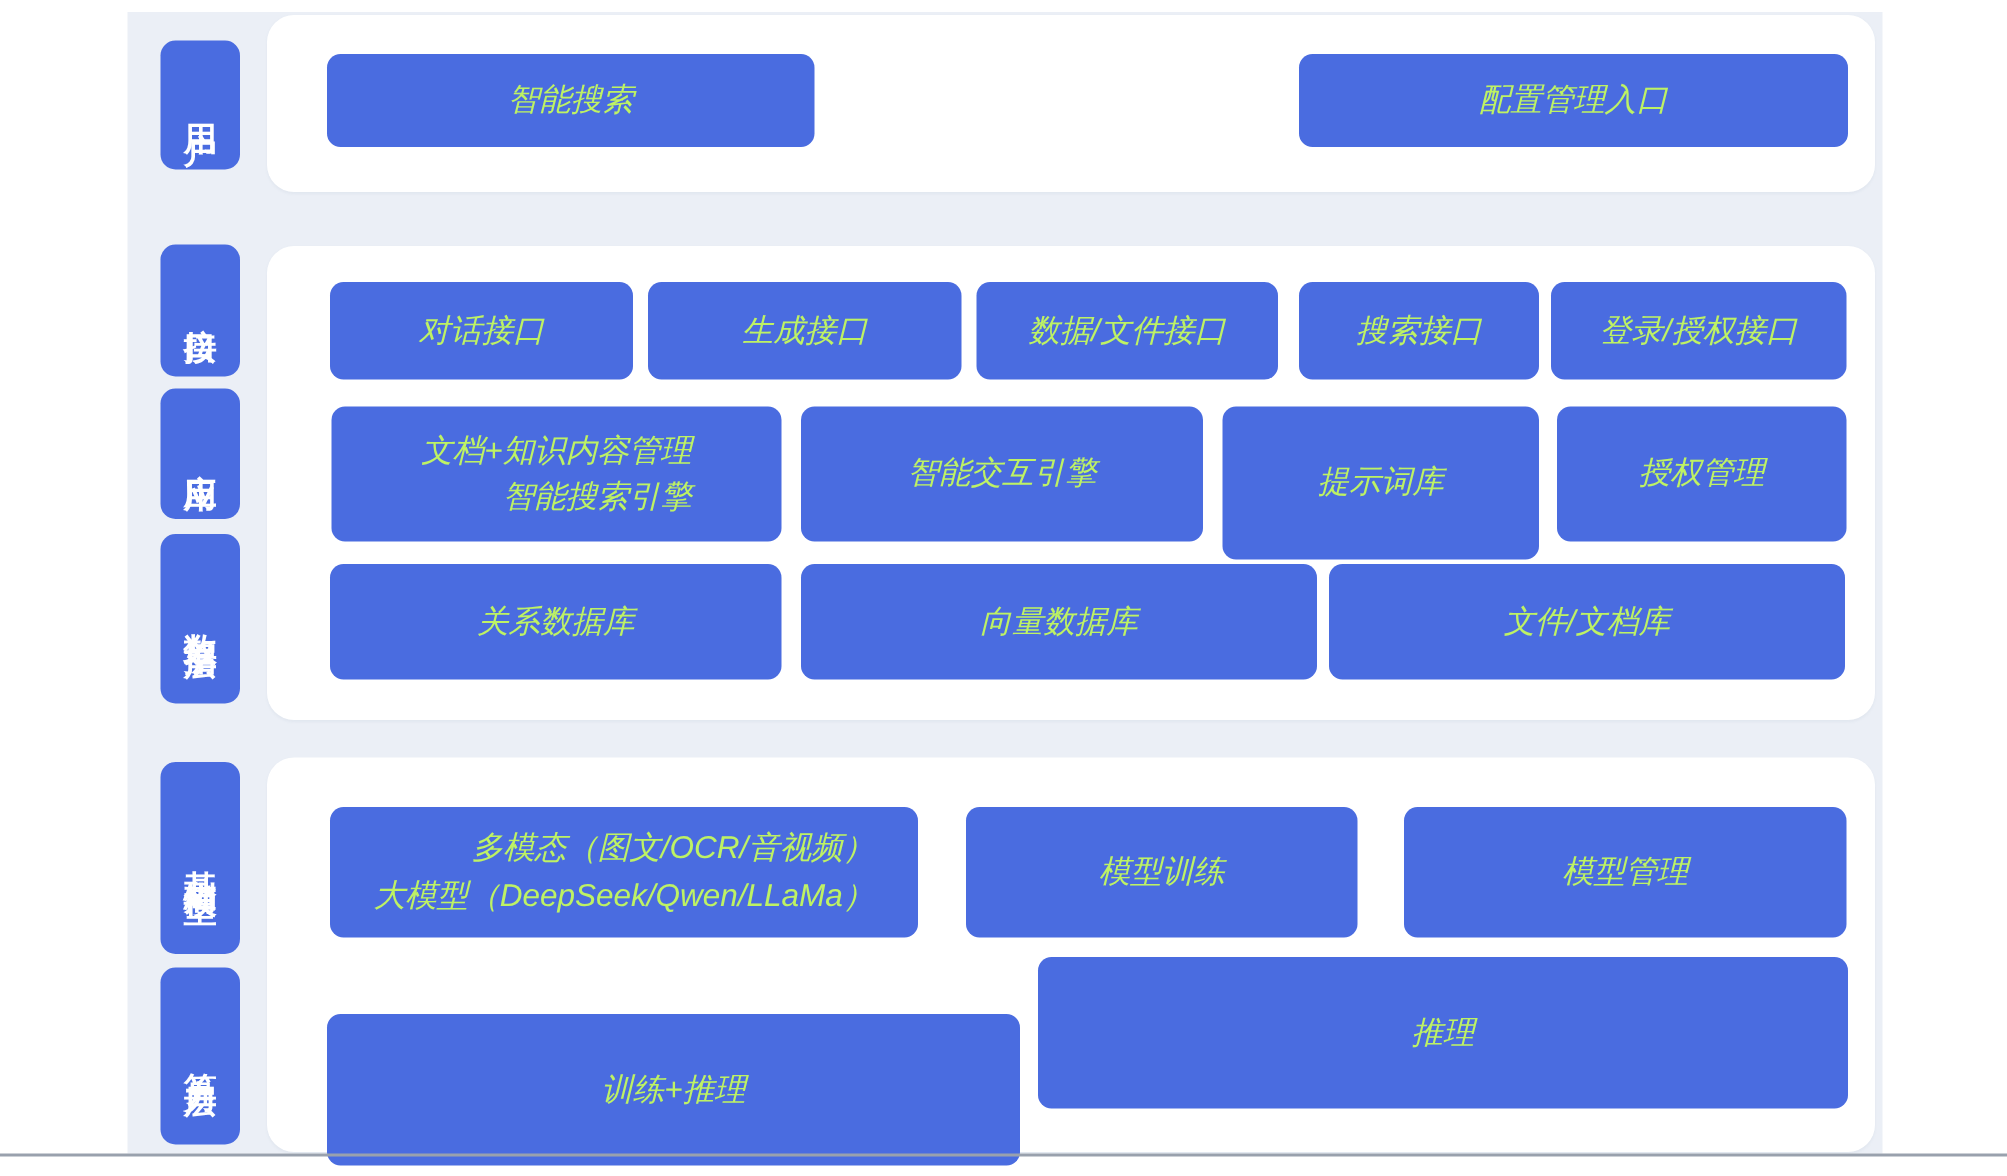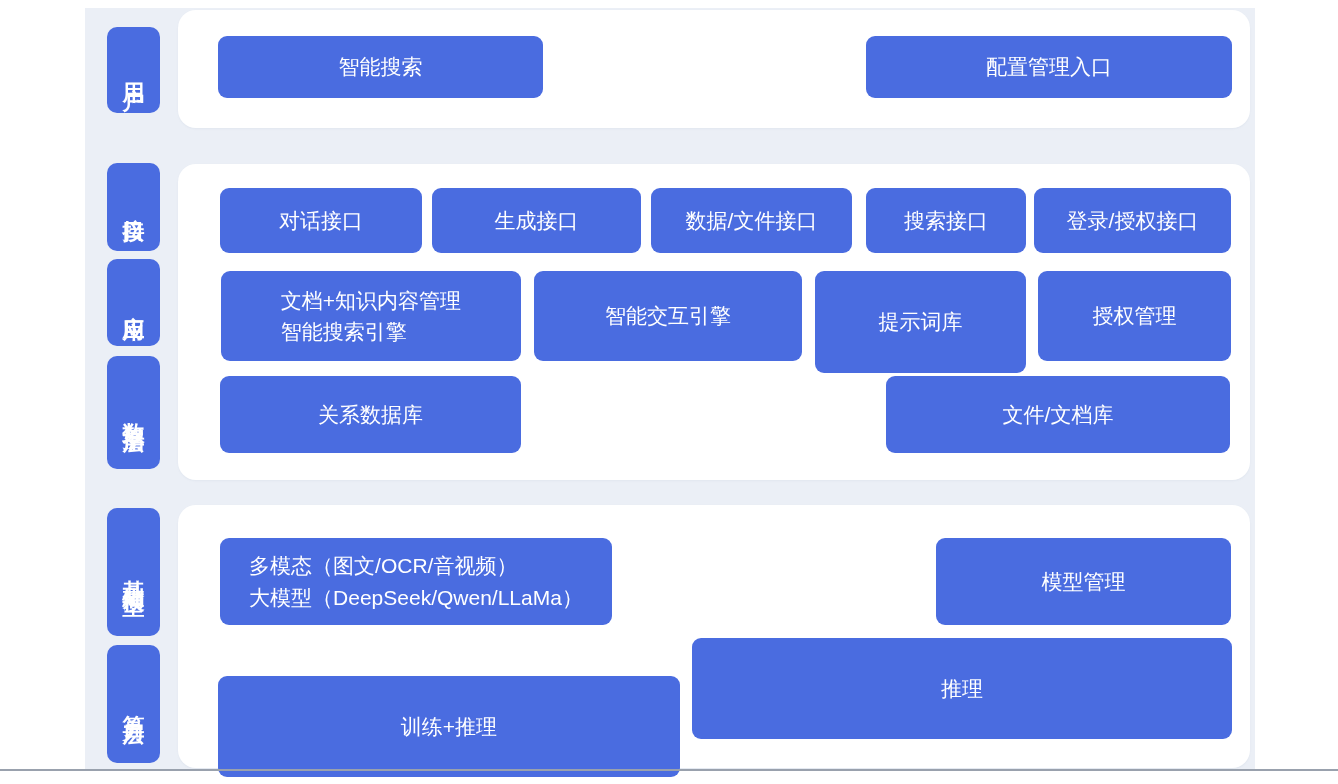--- a/index.html
+++ b/index.html
@@ -40,29 +40,30 @@
     justify-content: center;
     writing-mode: vertical-rl;
     text-orientation: upright;
     letter-spacing: 5px;
     line-height: 1;
   }
   .block {
     position: absolute;
     background: #4a6ce0;
     border-radius: 9px;
-    color: #ffffff;
+    color: #bef264;
     font-size: 21px;
     display: flex;
     align-items: center;
     justify-content: center;
-    text-align: left;
+    text-align: right;
     white-space: pre-line;
     line-height: 1.5;
     padding: 4px 8px;
+    font-style: italic;
   }
   .bottom-line {
     position: absolute;
     left: 0;
     top: 769px;
     width: 1338px;
     height: 2px;
     background: #99a1ad;
   }
 </style>
@@ -93,24 +94,26 @@
   <div class="block" style="left:866px;top:188px;width:160px;height:65px">搜索接口</div>
   <div class="block" style="left:1034px;top:188px;width:197px;height:65px">登录/授权接口</div>
 
   <div class="block" style="left:221px;top:271px;width:300px;height:90px">文档+知识内容管理
 智能搜索引擎</div>
   <div class="block" style="left:534px;top:271px;width:268px;height:90px">智能交互引擎</div>
   <div class="block" style="left:815px;top:271px;width:211px;height:102px">提示词库</div>
   <div class="block" style="left:1038px;top:271px;width:193px;height:90px">授权管理</div>
 
   <div class="block" style="left:220px;top:376px;width:301px;height:77px">关系数据库</div>
+  <div class="block" style="left:534px;top:376px;width:344px;height:77px">向量数据库</div>
   <div class="block" style="left:886px;top:376px;width:344px;height:77px">文件/文档库</div>
 
   <div class="block" style="left:220px;top:538px;width:392px;height:87px">多模态（图文/OCR/音视频）
 大模型（DeepSeek/Qwen/LLaMa）</div>
+  <div class="block" style="left:644px;top:538px;width:261px;height:87px">模型训练</div>
   <div class="block" style="left:936px;top:538px;width:295px;height:87px">模型管理</div>
 
   <div class="block" style="left:218px;top:676px;width:462px;height:101px">训练+推理</div>
   <div class="block" style="left:692px;top:638px;width:540px;height:101px">推理</div>
 
   <div class="bottom-line"></div>
 
 </div>
 
 </body></html>

